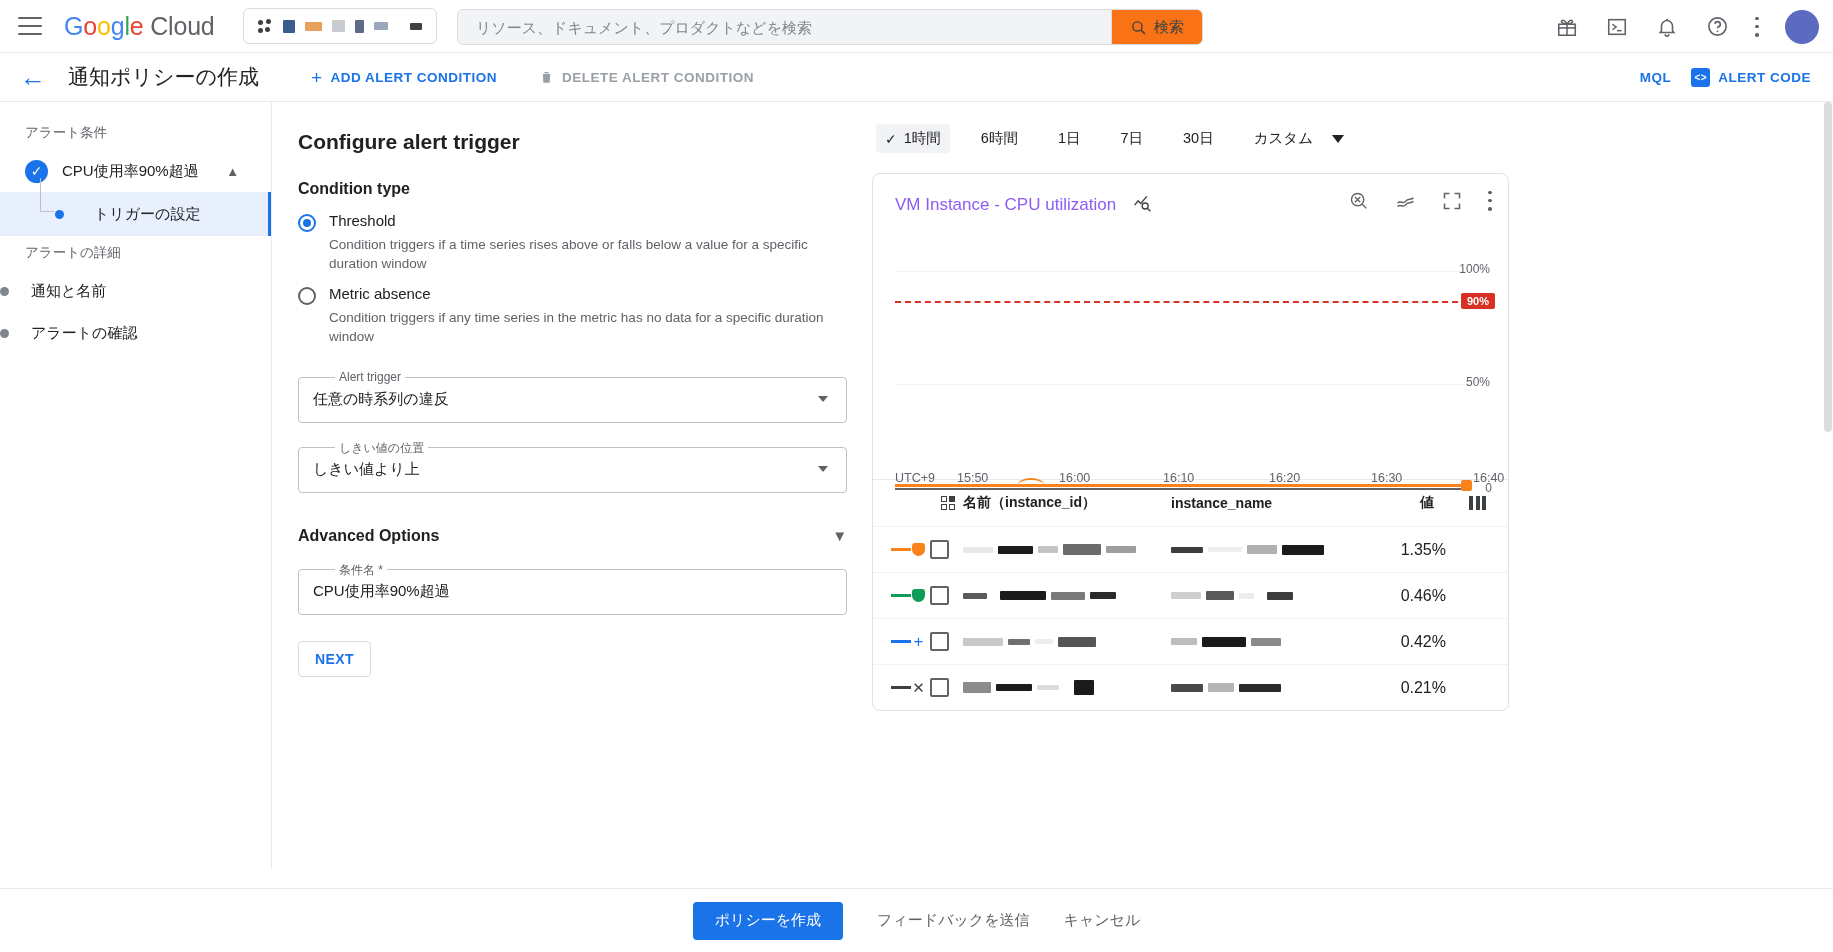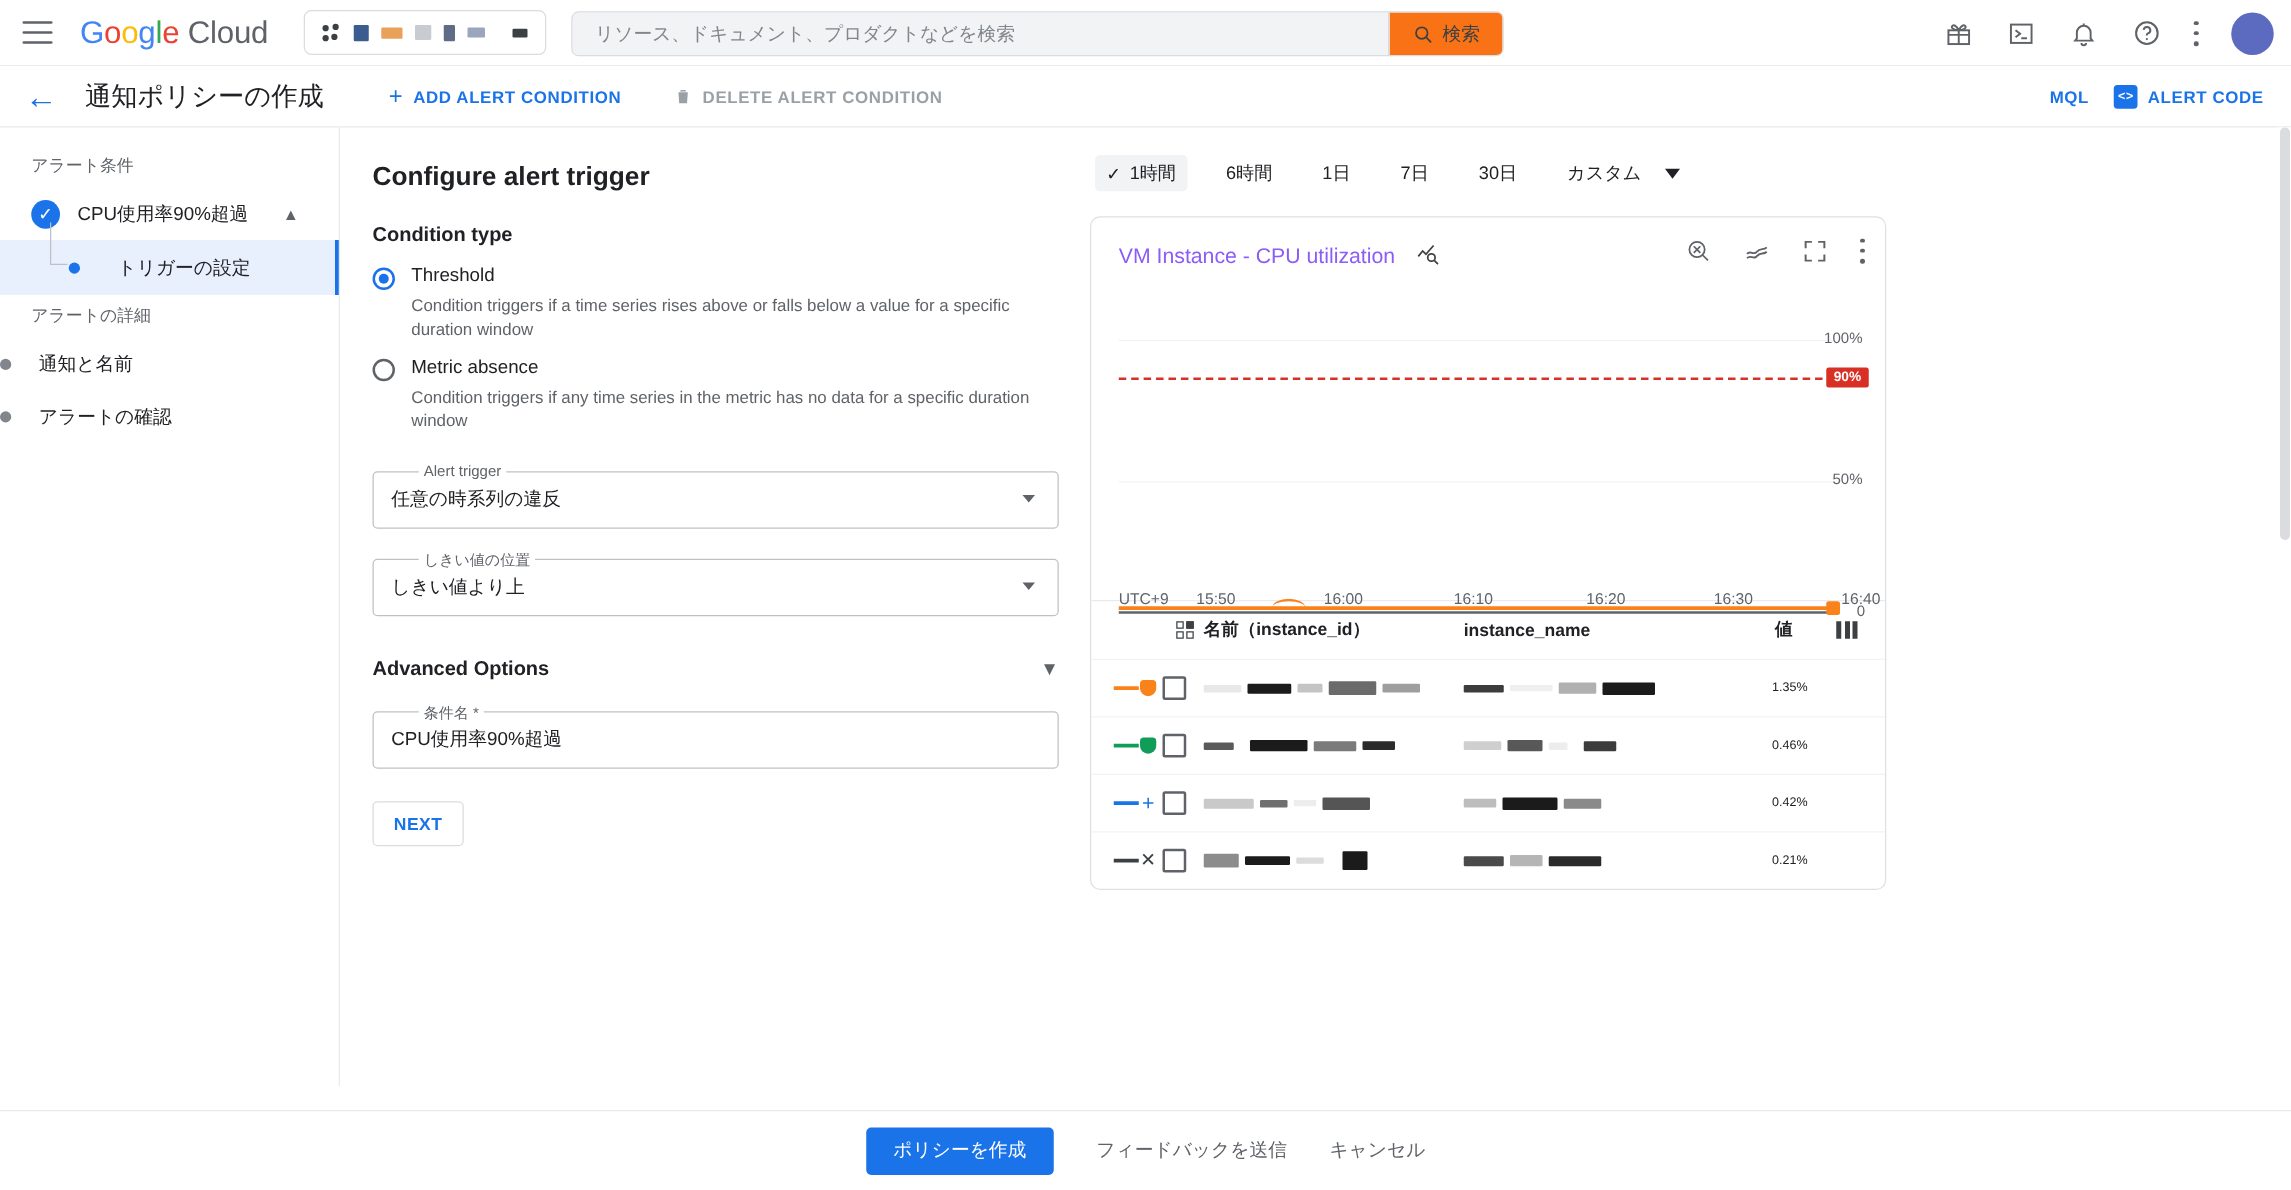--- a/index.html
+++ b/index.html
@@ -170,21 +170,21 @@
 
   .trow { display:flex; align-items:center; height:46px; padding:0 18px; border-top:1px solid #f1f3f4; position:relative; }
   .legend-mark { position:absolute; left:18px; display:flex; align-items:center; }
   .legend-mark .ln { width:20px; height:3px; }
   .legend-mark .sym { width:13px; height:13px; margin-left:1px; }
   .sym.shield { border-radius:3px 3px 50% 50%; }
   .cbox { position:absolute; left:57px; width:19px; height:19px; border:2px solid #5f6368; border-radius:2px; cursor:pointer; }
   .redact-group { position:absolute; display:flex; align-items:center; gap:5px; }
   .rg-name { left:90px; }
   .rg-inst { left:298px; }
-  .tval { position:absolute; right:62px; font-size:10px; color:#202124; }
+  .tval { position:absolute; right:62px; font-size:16px; color:#202124; }
 
   
   .bottombar {
     position:absolute; left:0; right:0; bottom:0; height:64px;
     border-top:1px solid #e8eaed; display:flex; align-items:center; justify-content:center; gap:34px; background:#fff;
   }
   .primary-btn { background:#1a73e8; color:#fff; font-size:15px; height:38px; padding:0 22px;
      border-radius:4px; display:flex; align-items:center; cursor:pointer; }
   .text-btn { color:#5f6368; font-size:15px; cursor:pointer; }
 

